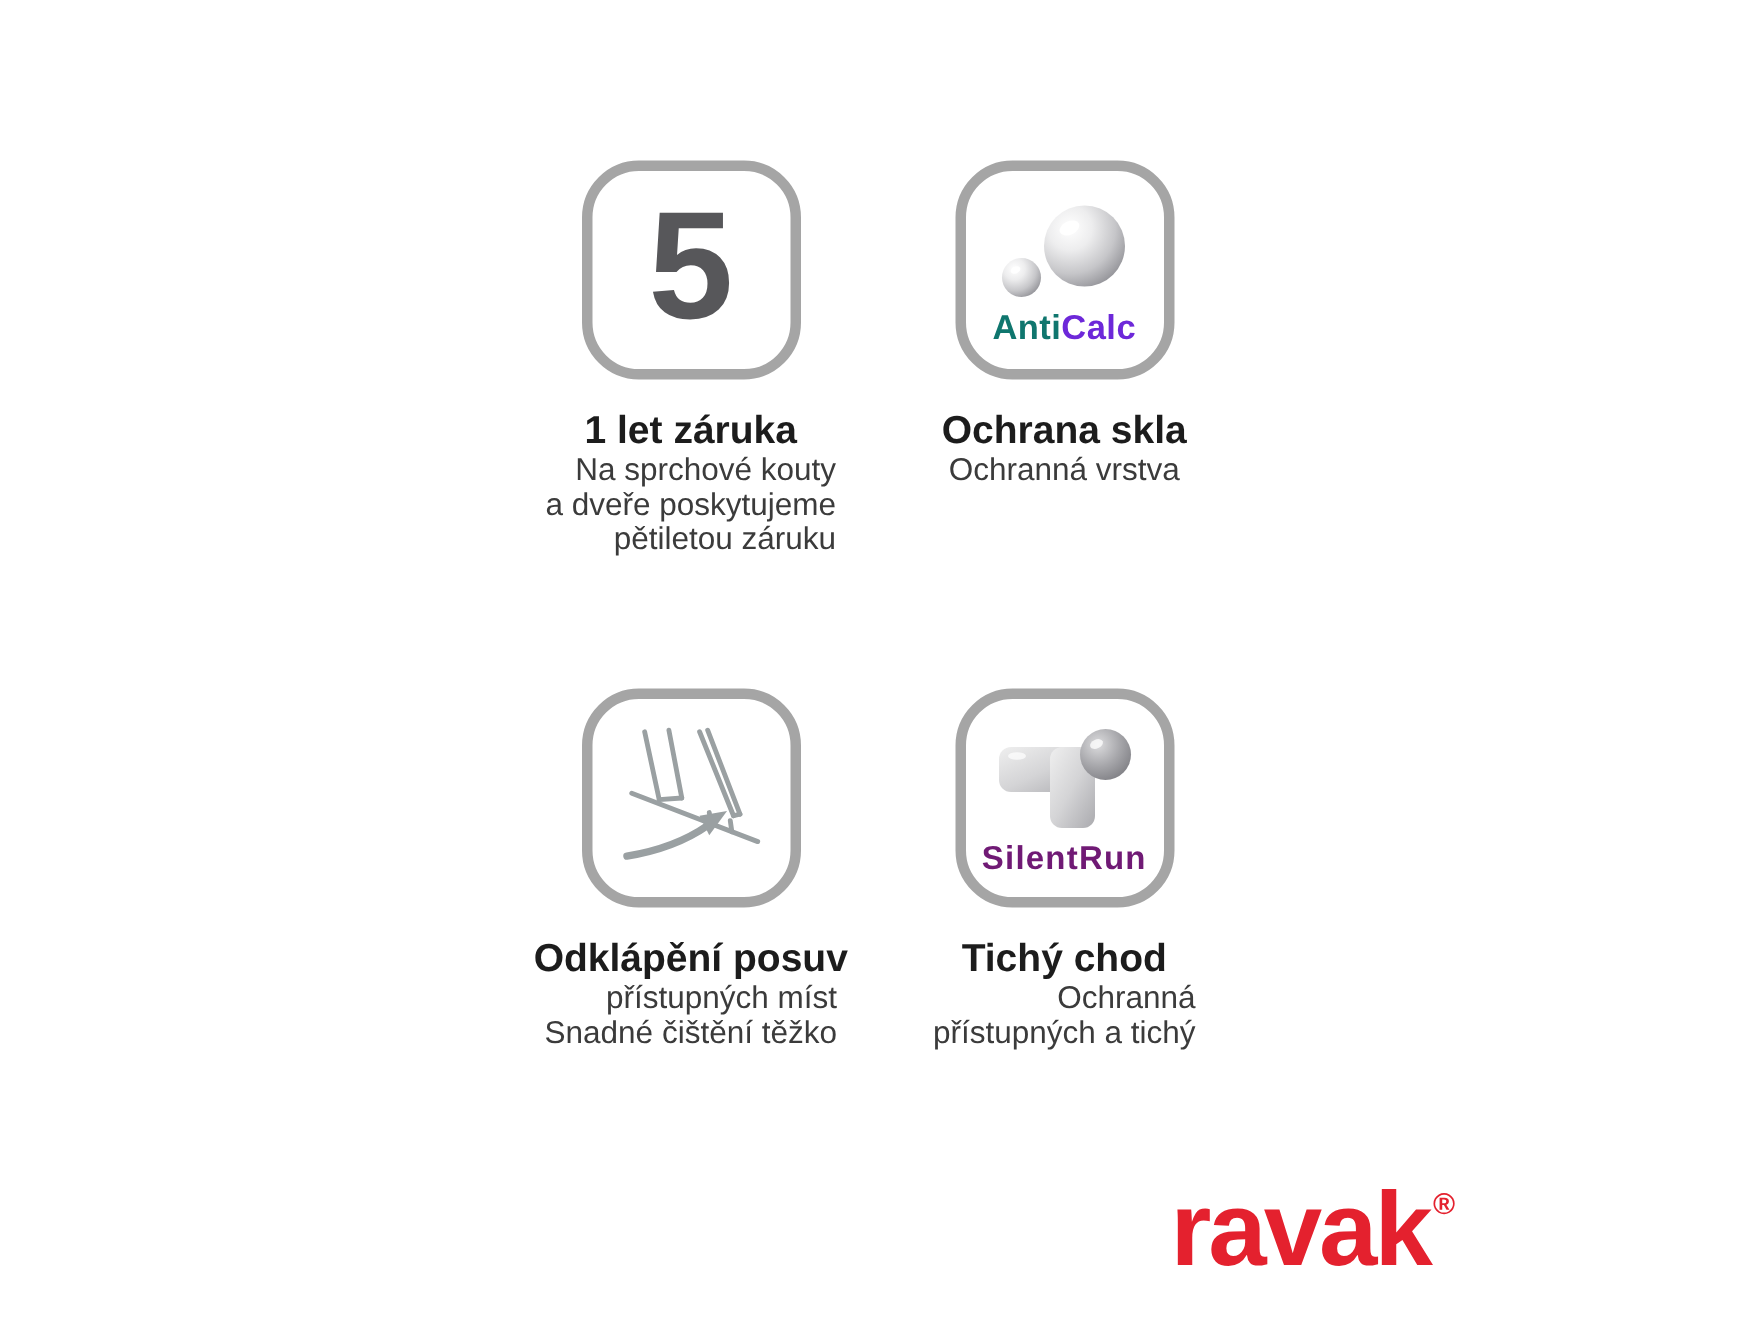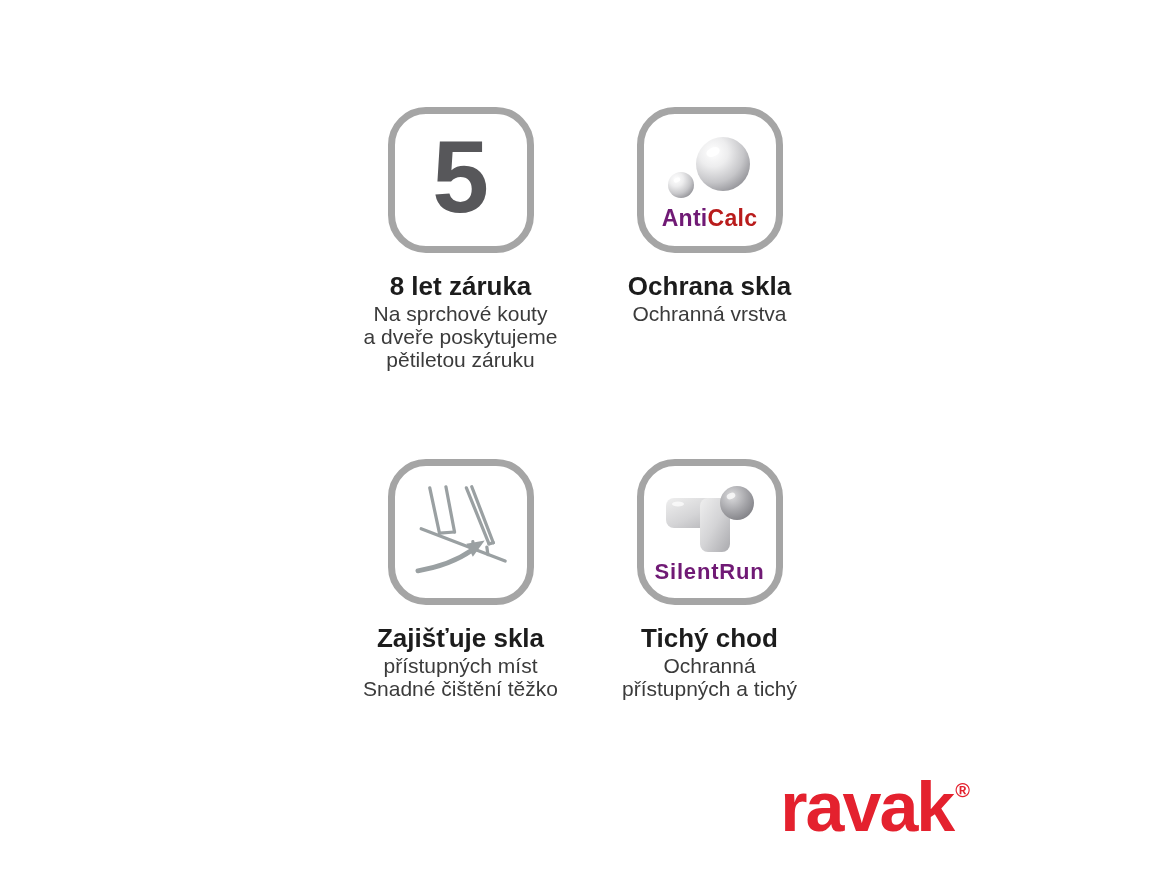--- a/index.html
+++ b/index.html
@@ -50,22 +50,22 @@
     padding-bottom: 6px;
   }
 
   .anticalc-text {
     font-size: 23px;
     font-weight: 700;
     letter-spacing: 0.3px;
     margin-top: 2px;
     line-height: 1;
   }
-  .anticalc-text .word-dark  { color: #701a75; }
-  .anticalc-text .word-light { color: #b91c1c; }
+  .anticalc-text .word-dark  { color: #0f766e; }
+  .anticalc-text .word-light { color: #6d28d9; }
 
   .silentrun-text {
     font-size: 22px;
     font-weight: 700;
     letter-spacing: 0.8px;
     color: #701a75;
     margin-top: 3px;
     line-height: 1;
   }
 
@@ -77,26 +77,26 @@
     line-height: 26px;
     white-space: nowrap;
   }
 
   .feature-desc {
     margin-top: 3px;
     font-size: 21px;
     color: #3b3b3b;
     line-height: 23px;
   }
-  .feature-desc .desc-line { white-space: nowrap; }
+  .feature-desc .desc-line { white-space: nowrap; text-align: right; }
 
   .brand-logo {
     position: absolute;
     right: 200px;
-    bottom: 36px;
+    bottom: 24px;
     color: #e4212e;
     line-height: 1;
     white-space: nowrap;
   }
   .brand-logo .logo-word {
     font-size: 70px;
     font-weight: 800;
     letter-spacing: -2px;
   }
   .brand-logo .reg-mark {
@@ -113,21 +113,21 @@
 <body>
 
 <div class="canvas">
 
   <div class="features-grid">
 
     <div class="feature-cell">
       <div class="icon-box">
         <div class="digit-5">5</div>
       </div>
-      <div class="feature-title">8 let záruka</div>
+      <div class="feature-title">1 let záruka</div>
       <div class="feature-desc">
         <div class="desc-line">Na sprchové kouty</div>
         <div class="desc-line">a dveře poskytujeme</div>
         <div class="desc-line">pětiletou záruku</div>
       </div>
     </div>
 
     <div class="feature-cell">
       <div class="icon-box">
         <svg class="icon-svg" width="100" height="74" viewBox="0 0 100 74">
@@ -165,21 +165,21 @@
             <path d="M62 10 L82 62"></path>
             <path d="M78 63 L82 62"></path>
             <path d="M15 49 L93 79"></path>
             <path d="M63 61 L64 68"></path>
             <path d="M76 66 L77 73"></path>
           </g>
           <path d="M12 88 Q42 83 62 69" stroke="#9aa0a2" stroke-width="4.5" fill="none" stroke-linecap="round"></path>
           <polygon points="74,60 57,63 63,75" fill="#9aa0a2"></polygon>
         </svg>
       </div>
-      <div class="feature-title">Zajišťuje skla</div>
+      <div class="feature-title">Odklápění posuv</div>
       <div class="feature-desc">
         <div class="desc-line">přístupných míst</div>
         <div class="desc-line">Snadné čištění těžko</div>
       </div>
     </div>
 
     <div class="feature-cell">
       <div class="icon-box">
         <svg class="icon-svg" width="104" height="76" viewBox="0 0 104 76">
           <defs>

